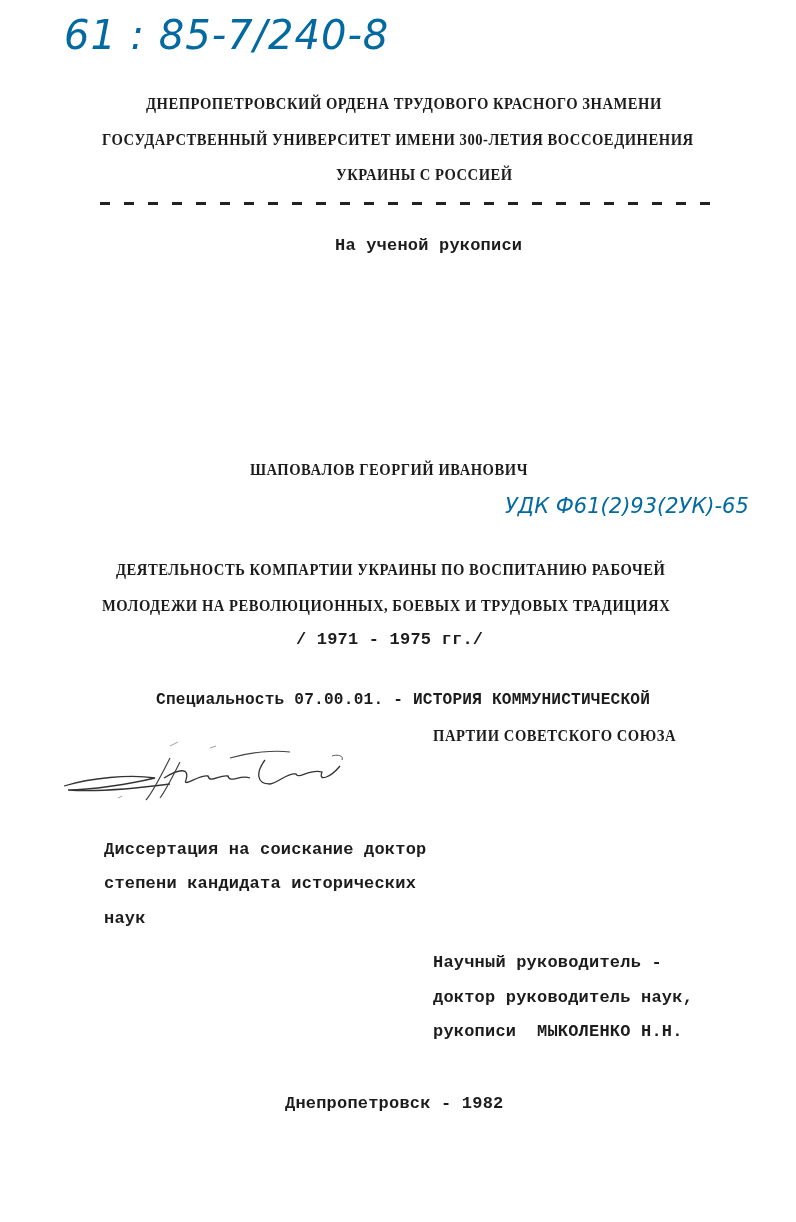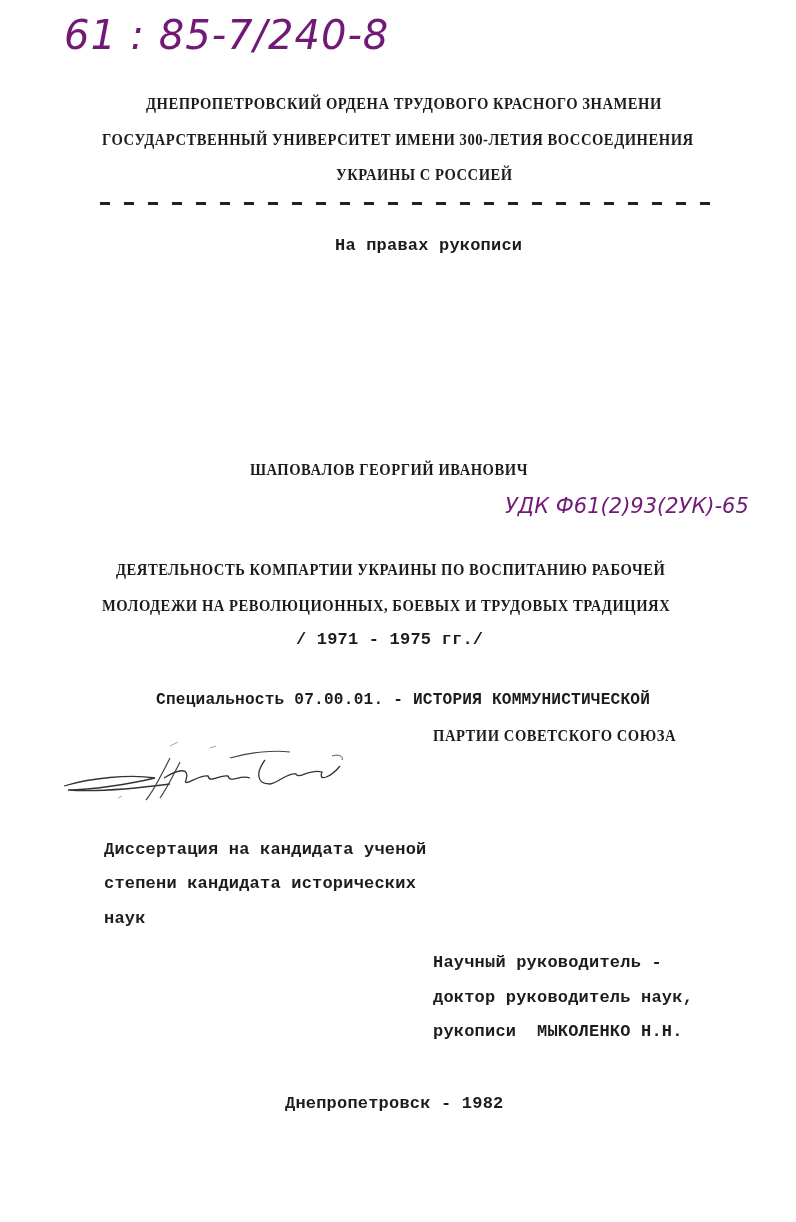--- a/index.html
+++ b/index.html
@@ -29,21 +29,21 @@
       font-weight: bold;
       letter-spacing: 0.6px;
       color: #1c1c1c;
       transform: scaleX(0.86);
       transform-origin: left center;
     }
     .hand {
       font-family: "DejaVu Sans", sans-serif;
       font-style: italic;
       font-weight: normal;
-      color: #701a75;
+      color: #0369a1;
     }
     .dashes {
       position: absolute;
       left: 100px;
       top: 202px;
       width: 612px;
       height: 3px;
       background: repeating-linear-gradient(to right, #222 0 10px, transparent 10px 24px);
     }
     .signature {
@@ -60,21 +60,21 @@
 <div>
 
   <div class="abs hand" style="left:64px; top:12px; font-size:40px; letter-spacing:1px;">61 : 85-7/240-8</div>
 
   <div class="abs caps" style="left:146px; top:94px;">ДНЕПРОПЕТРОВСКИЙ ОРДЕНА ТРУДОВОГО КРАСНОГО ЗНАМЕНИ</div>
   <div class="abs caps" style="left:102px; top:130px;">ГОСУДАРСТВЕННЫЙ УНИВЕРСИТЕТ ИМЕНИ 300-ЛЕТИЯ ВОССОЕДИНЕНИЯ</div>
   <div class="abs caps" style="left:336px; top:165px;">УКРАИНЫ С РОССИЕЙ</div>
 
   <div class="dashes"></div>
 
-  <div class="abs typed" style="left:335px; top:236px;">На правах рукописи</div>
+  <div class="abs typed" style="left:335px; top:236px;">На ученой рукописи</div>
 
   <div class="abs caps" style="left:250px; top:460px;">ШАПОВАЛОВ ГЕОРГИЙ ИВАНОВИЧ</div>
 
   <div class="abs hand" style="left:505px; top:494px; font-size:21px;">УДК Ф61(2)93(2УК)-65</div>
 
   <div class="abs caps" style="left:116px; top:560px;">ДЕЯТЕЛЬНОСТЬ КОМПАРТИИ УКРАИНЫ ПО ВОСПИТАНИЮ РАБОЧЕЙ</div>
   <div class="abs caps" style="left:102px; top:596px;">МОЛОДЕЖИ НА РЕВОЛЮЦИОННЫХ, БОЕВЫХ И ТРУДОВЫХ ТРАДИЦИЯХ</div>
   <div class="abs typed" style="left:296px; top:630px;">/ 1971 - 1975 гг./</div>
 
   <div class="abs typed" style="left:156px; top:690px; transform:scaleX(0.95); transform-origin:left center;">Специальность 07.00.01. - ИСТОРИЯ КОММУНИСТИЧЕСКОЙ</div>
@@ -83,21 +83,21 @@
   <svg class="signature" viewBox="0 0 300 70">
     <path d="M4 48 C 30 40, 70 36, 95 40 C 70 46, 30 52, 8 52 C 40 54, 80 50, 110 46" fill="none" stroke="#333" stroke-width="1.3"></path>
     <path d="M110 20 C 100 40, 92 55, 86 62 M120 24 C 112 40, 106 52, 100 60" fill="none" stroke="#444" stroke-width="1.2"></path>
     <path d="M104 40 C 120 30, 130 30, 126 42 C 122 50, 140 36, 148 38 C 150 46, 160 36, 168 38 C 170 46, 180 36, 190 40" fill="none" stroke="#333" stroke-width="1.3"></path>
     <path d="M170 20 C 190 14, 215 12, 230 14" fill="none" stroke="#444" stroke-width="1.1"></path>
     <path d="M205 22 C 196 34, 196 46, 210 46 C 220 44, 228 34, 236 36 C 238 42, 250 30, 262 34 C 258 44, 270 40, 280 28" fill="none" stroke="#333" stroke-width="1.3"></path>
     <path d="M272 18 C 278 16, 284 18, 282 22" fill="none" stroke="#555" stroke-width="1"></path>
     <path d="M110 8 L 118 4 M58 60 L 62 58 M150 10 L 156 8" stroke="#888" stroke-width="0.8" fill="none"></path>
   </svg>
 
-  <div class="abs typed" style="left:104px; top:840px;">Диссертация на кандидата ученой</div>
+  <div class="abs typed" style="left:104px; top:840px;">Диссертация на соискание доктор</div>
   <div class="abs typed" style="left:104px; top:874px;text-align:center;">степени кандидата исторических</div>
   <div class="abs typed" style="left:104px; top:909px;">наук</div>
 
   <div class="abs typed" style="left:433px; top:953px;">Научный руководитель -</div>
   <div class="abs typed" style="left:433px; top:988px;">доктор руководитель наук,</div>
   <div class="abs typed" style="left:433px; top:1022px; white-space:pre;">рукописи  МЫКОЛЕНКО Н.Н.</div>
 
   <div class="abs typed" style="left:285px; top:1094px;">Днепропетровск - 1982</div>
 
 </div>

